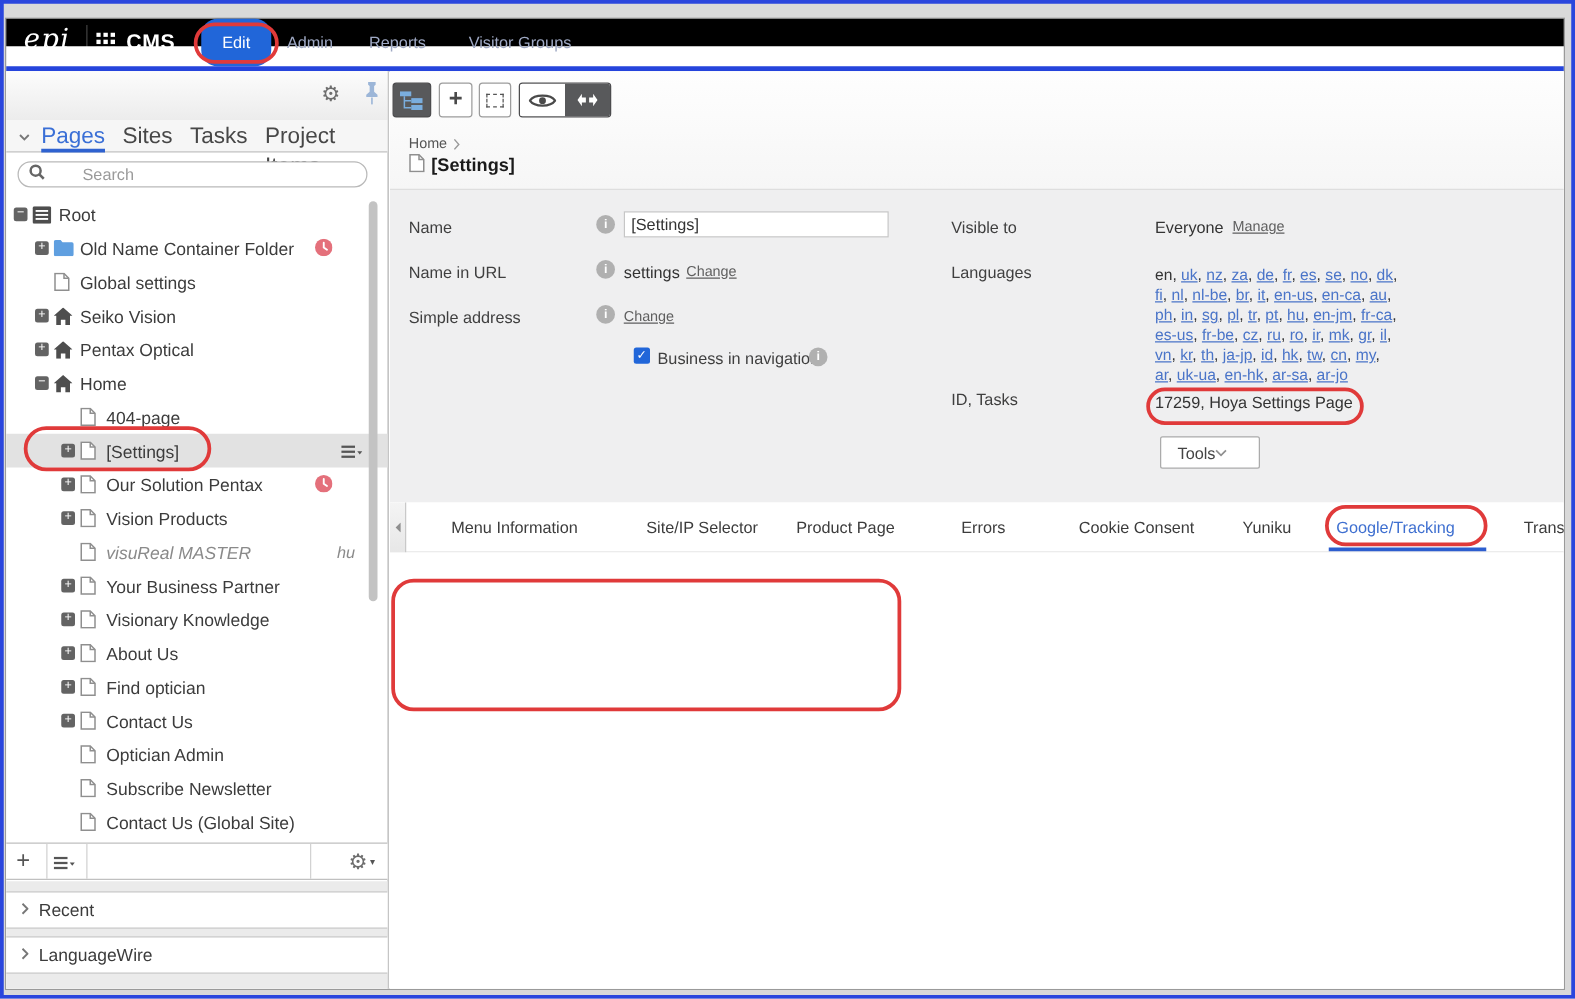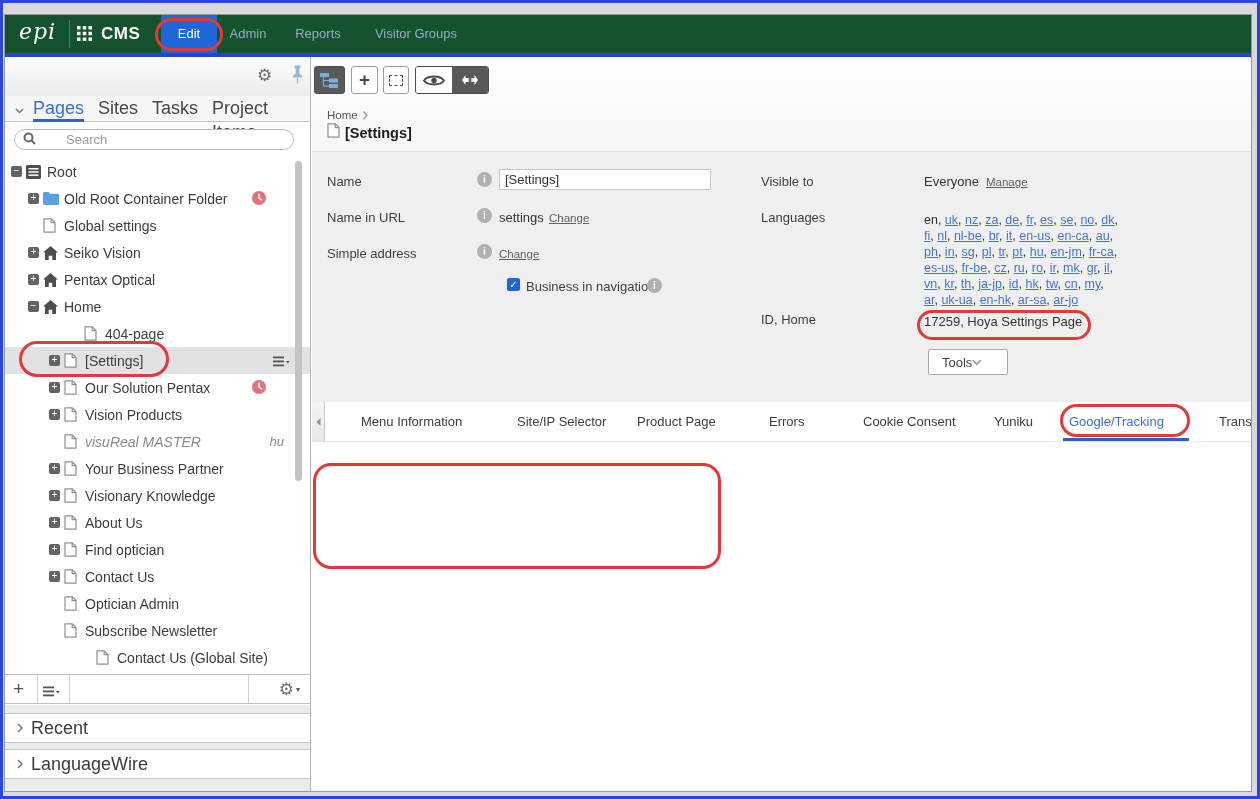--- a/index.html
+++ b/index.html
@@ -4,26 +4,26 @@
 <style>
   * { margin:0; padding:0; box-sizing:border-box; }
   html,body { width:1260px; height:799px; overflow:hidden; }
   body { position:relative; background:#d9d9d9; font-family:"Liberation Sans","DejaVu Sans",sans-serif; }
 
   .frame { position:absolute; inset:0; border:3px solid #2a46dd; z-index:60; pointer-events:none; }
 
   .app { position:absolute; left:4px; top:14px; width:1248px; height:778px; background:#fff; border:1px solid #9a9a9a; }
 
   
-  .topnav { position:absolute; left:0; top:0; width:100%; height:42px; background:#14532d; }
+  .topnav { position:absolute; left:0; top:0; width:100%; height:22px; background:#000000; }
   .logo { position:absolute; left:14px; top:4px; color:#fff; font-family:"DejaVu Serif",serif; font-style:italic; font-size:22px; letter-spacing:1px; }
   .nav-divider { position:absolute; left:64px; top:5px; width:1px; height:28px; background:rgba(255,255,255,.25); }
   .waffle { position:absolute; left:72px; top:11px; }
   .product { position:absolute; left:96px; top:9px; color:#fff; font-size:17px; font-weight:bold; letter-spacing:.5px; }
-  .nav-item { position:absolute; top:0; height:38px; line-height:38px; text-align:center; font-size:13px; color:#9fa9c4; cursor:pointer; }
+  .nav-item { position:absolute; top:0; height:38px; line-height:38px; text-align:center; font-size:13px; color:#9fa9c4; cursor:pointer;border-radius:13px; }
   .nav-item.active { background:#2166d9; color:#fff; }
   .blue-strip { position:absolute; left:0; top:38px; width:100%; height:4px; background:#2544dc; }
 
   
   .left-panel { position:absolute; left:0; top:42px; width:306px; bottom:0; background:#fff; border-right:1px solid #b3b3b3; }
   .lp-toolbar { position:absolute; left:0; top:0; width:100%; height:39px; background:linear-gradient(#fcfcfc,#ececec); }
   .gear-glyph { font-size:17px; color:#6e6e6e; line-height:1; }
   .lp-gear { position:absolute; left:252px; top:10px; cursor:pointer; }
   .lp-pin { position:absolute; left:286px; top:8px; cursor:pointer; }
   .lp-tabs { position:absolute; left:0; top:39px; width:100%; height:26px; background:#f6f6f6; border-bottom:1px solid #c4c4c4; display:flex; align-items:center; }
@@ -50,21 +50,21 @@
 
   .lp-bottom-toolbar { position:absolute; left:0; top:617px; width:100%; height:30px; background:#fff; border-top:1px solid #c0c0c0; border-bottom:1px solid #c0c0c0; }
   .lbt-plus { position:absolute; left:8px; top:3px; font-size:19px; color:#555; cursor:pointer; }
   .lbt-div { position:absolute; top:0; width:1px; height:28px; background:#d2d2d2; }
   .lbt-menu { position:absolute; left:38px; top:9px; cursor:pointer; }
   .lbt-gear { position:absolute; right:10px; top:6px; cursor:pointer; display:flex; align-items:center; }
   .mini-caret { font-size:8px; color:#555; margin-left:2px; }
   .lp-under { position:absolute; left:0; top:648px; width:100%; bottom:0; background:#ebebeb; }
   .lp-panel { position:absolute; left:0; width:100%; height:30px; background:#fff; border-top:1px solid #c6c6c6; border-bottom:1px solid #c6c6c6; display:flex; align-items:center; cursor:pointer; }
   .lp-panel .pchev { margin:0 8px 0 12px; }
-  .lp-panel .plabel { font-size:18px; color:#3c3c3c; }
+  .lp-panel .plabel { font-size:14px; color:#3c3c3c; }
   .lp-panel.p-recent { top:656px; }
   .lp-panel.p-lang { top:692px; }
 
   
   .main { position:absolute; left:307px; top:42px; right:0; bottom:0; background:#fff; overflow:hidden; }
   .main-top { position:absolute; left:0; top:0; width:100%; height:94px; background:linear-gradient(#fefefe,#f6f6f6); }
   .tbtn { position:absolute; top:9px; height:28px; border-radius:3px; display:flex; align-items:center; justify-content:center; cursor:pointer; }
   .tbtn.light { background:#fff; border:1px solid #9c9c9c; }
   .tbtn.dark { background:#58595b; border:1px solid #4c4c4e; }
   .plus-glyph { font-size:19px; color:#4a4a4a; font-weight:bold; line-height:1; margin-top:-2px; }
@@ -186,21 +186,21 @@
           </span>
           <span class="tlabel">Root</span>
         </div>
         <div class="trow" style="padding-left: 23px;">
           <span class="expander">+</span>
           <span class="ticon">
             <svg width="16" height="13" viewBox="0 0 16 13">
               <path d="M0 1.5C0 .7.7 0 1.5 0h4L7 1.8h7.5c.8 0 1.5.7 1.5 1.5v8.2c0 .8-.7 1.5-1.5 1.5h-13C.7 13 0 12.3 0 11.5z" fill="#5f9fe0"></path>
             </svg>
           </span>
-          <span class="tlabel">Old Root Container Folder</span>
+          <span class="tlabel">Old Name Container Folder</span>
           <span class="badge"><svg width="14" height="14" viewBox="0 0 14 14">
               <circle cx="7" cy="7" r="7" fill="#e4707b"></circle>
               <path d="M7 3.2V7l2.6 1.8" stroke="#fff" stroke-width="1.5" fill="none" stroke-linecap="round"></path>
             </svg></span>
         </div>
         <div class="trow" style="padding-left: 23px;">
           <span class="spacer"></span>
           <span class="ticon">
             <svg width="13" height="15" viewBox="0 0 13 15">
               <path d="M1 .8h7.2L12 4.6v9.6H1z" fill="#fff" stroke="#8f8f8f" stroke-width="1.2"></path>
@@ -229,21 +229,21 @@
         </div>
         <div class="trow" style="padding-left: 23px;">
           <span class="expander">−</span>
           <span class="ticon">
             <svg width="15" height="14" viewBox="0 0 15 14">
               <path d="M7.5 0L15 6.5h-2V14H9.3V9.8H5.7V14H2V6.5H0z" fill="#4e4e4e"></path>
             </svg>
           </span>
           <span class="tlabel">Home</span>
         </div>
-        <div class="trow" style="padding-left: 64px;">
+        <div class="trow" style="padding-left: 44px;">
           <span class="spacer"></span>
           <span class="ticon">
             <svg width="13" height="15" viewBox="0 0 13 15">
               <path d="M1 .8h7.2L12 4.6v9.6H1z" fill="#fff" stroke="#8f8f8f" stroke-width="1.2"></path>
               <path d="M8.2 .8v3.8H12" fill="none" stroke="#8f8f8f" stroke-width="1.2"></path>
             </svg>
           </span>
           <span class="tlabel">404-page</span>
         </div>
         <div class="trow selected" style="padding-left: 44px;">
@@ -362,21 +362,21 @@
         <div class="trow" style="padding-left: 44px;">
           <span class="spacer"></span>
           <span class="ticon">
             <svg width="13" height="15" viewBox="0 0 13 15">
               <path d="M1 .8h7.2L12 4.6v9.6H1z" fill="#fff" stroke="#8f8f8f" stroke-width="1.2"></path>
               <path d="M8.2 .8v3.8H12" fill="none" stroke="#8f8f8f" stroke-width="1.2"></path>
             </svg>
           </span>
           <span class="tlabel">Subscribe Newsletter</span>
         </div>
-        <div class="trow" style="padding-left: 44px; margin-left: 32px;">
+        <div class="trow" style="padding-left: 44px;">
           <span class="spacer"></span>
           <span class="ticon">
             <svg width="13" height="15" viewBox="0 0 13 15">
               <path d="M1 .8h7.2L12 4.6v9.6H1z" fill="#fff" stroke="#8f8f8f" stroke-width="1.2"></path>
               <path d="M8.2 .8v3.8H12" fill="none" stroke="#8f8f8f" stroke-width="1.2"></path>
             </svg>
           </span>
           <span class="tlabel">Contact Us (Global Site)</span>
         </div>
       </div>
@@ -487,21 +487,21 @@
       <span class="hf-label" style="left:214px;top:127px;">Business in navigation</span>
       <span class="info-icon" style="left:335px;top:126px;">i</span>
 
       <span class="hf-label" style="left:449px;top:22px;">Visible to</span>
       <span class="hf-value" style="left:612px;top:22px;">Everyone</span>
       <span class="hf-link" style="left:674px;top:24px;">Manage</span>
 
       <span class="hf-label" style="left:449px;top:58px;">Languages</span>
       <div class="lang-block" id="lang-links"><span>en</span>, <span class="lang-link">uk</span>, <span class="lang-link">nz</span>, <span class="lang-link">za</span>, <span class="lang-link">de</span>, <span class="lang-link">fr</span>, <span class="lang-link">es</span>, <span class="lang-link">se</span>, <span class="lang-link">no</span>, <span class="lang-link">dk</span>, <br><span class="lang-link">fi</span>, <span class="lang-link">nl</span>, <span class="lang-link">nl-be</span>, <span class="lang-link">br</span>, <span class="lang-link">it</span>, <span class="lang-link">en-us</span>, <span class="lang-link">en-ca</span>, <span class="lang-link">au</span>, <br><span class="lang-link">ph</span>, <span class="lang-link">in</span>, <span class="lang-link">sg</span>, <span class="lang-link">pl</span>, <span class="lang-link">tr</span>, <span class="lang-link">pt</span>, <span class="lang-link">hu</span>, <span class="lang-link">en-jm</span>, <span class="lang-link">fr-ca</span>, <br><span class="lang-link">es-us</span>, <span class="lang-link">fr-be</span>, <span class="lang-link">cz</span>, <span class="lang-link">ru</span>, <span class="lang-link">ro</span>, <span class="lang-link">ir</span>, <span class="lang-link">mk</span>, <span class="lang-link">gr</span>, <span class="lang-link">il</span>, <br><span class="lang-link">vn</span>, <span class="lang-link">kr</span>, <span class="lang-link">th</span>, <span class="lang-link">ja-jp</span>, <span class="lang-link">id</span>, <span class="lang-link">hk</span>, <span class="lang-link">tw</span>, <span class="lang-link">cn</span>, <span class="lang-link">my</span>, <br><span class="lang-link">ar</span>, <span class="lang-link">uk-ua</span>, <span class="lang-link">en-hk</span>, <span class="lang-link">ar-sa</span>, <span class="lang-link">ar-jo</span></div>
 
-      <span class="hf-label" style="left:449px;top:160px;">ID, Home</span>
+      <span class="hf-label" style="left:449px;top:160px;">ID, Tasks</span>
       <span class="hf-value" style="left:612px;top:162px;">17259, Hoya Settings Page</span>
 
       <div class="tools-btn">
         <span>Tools</span>
         <svg width="11" height="7" viewBox="0 0 11 7">
             <path d="M1 1l4.5 4.5L10 1" stroke="#8f8f8f" stroke-width="1.6" fill="none"></path>
           </svg>
       </div>
     </div>
 

